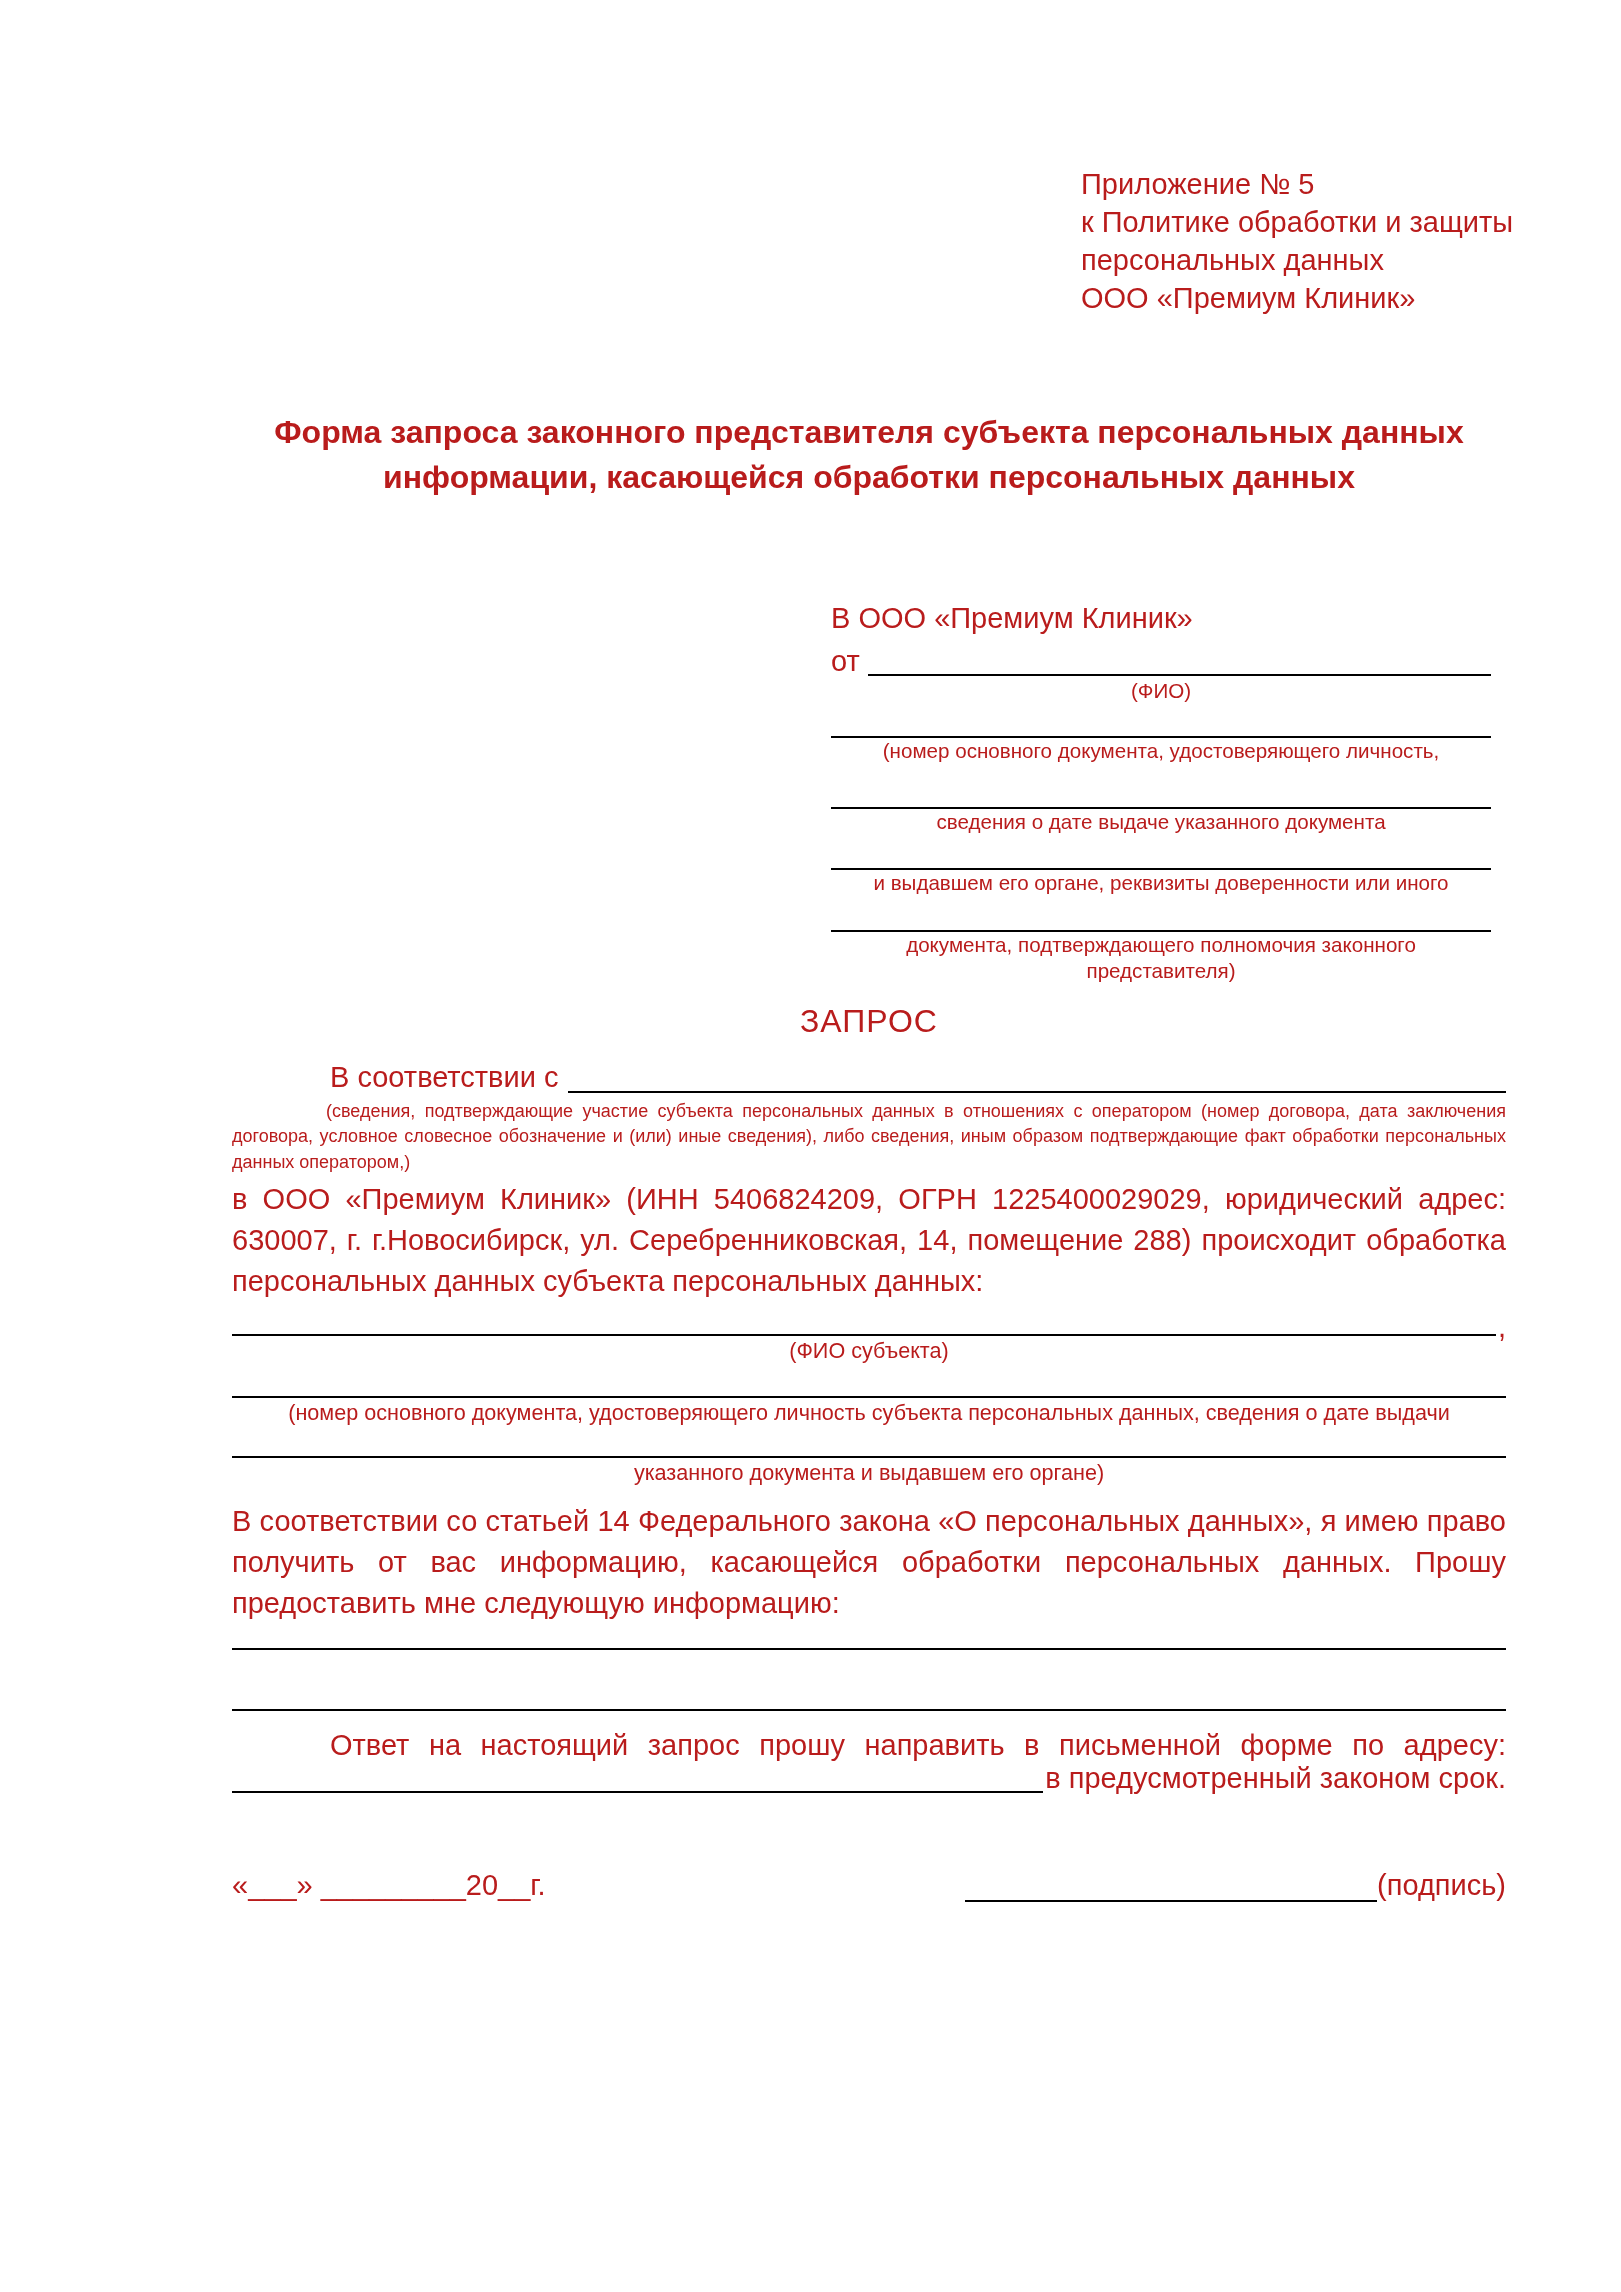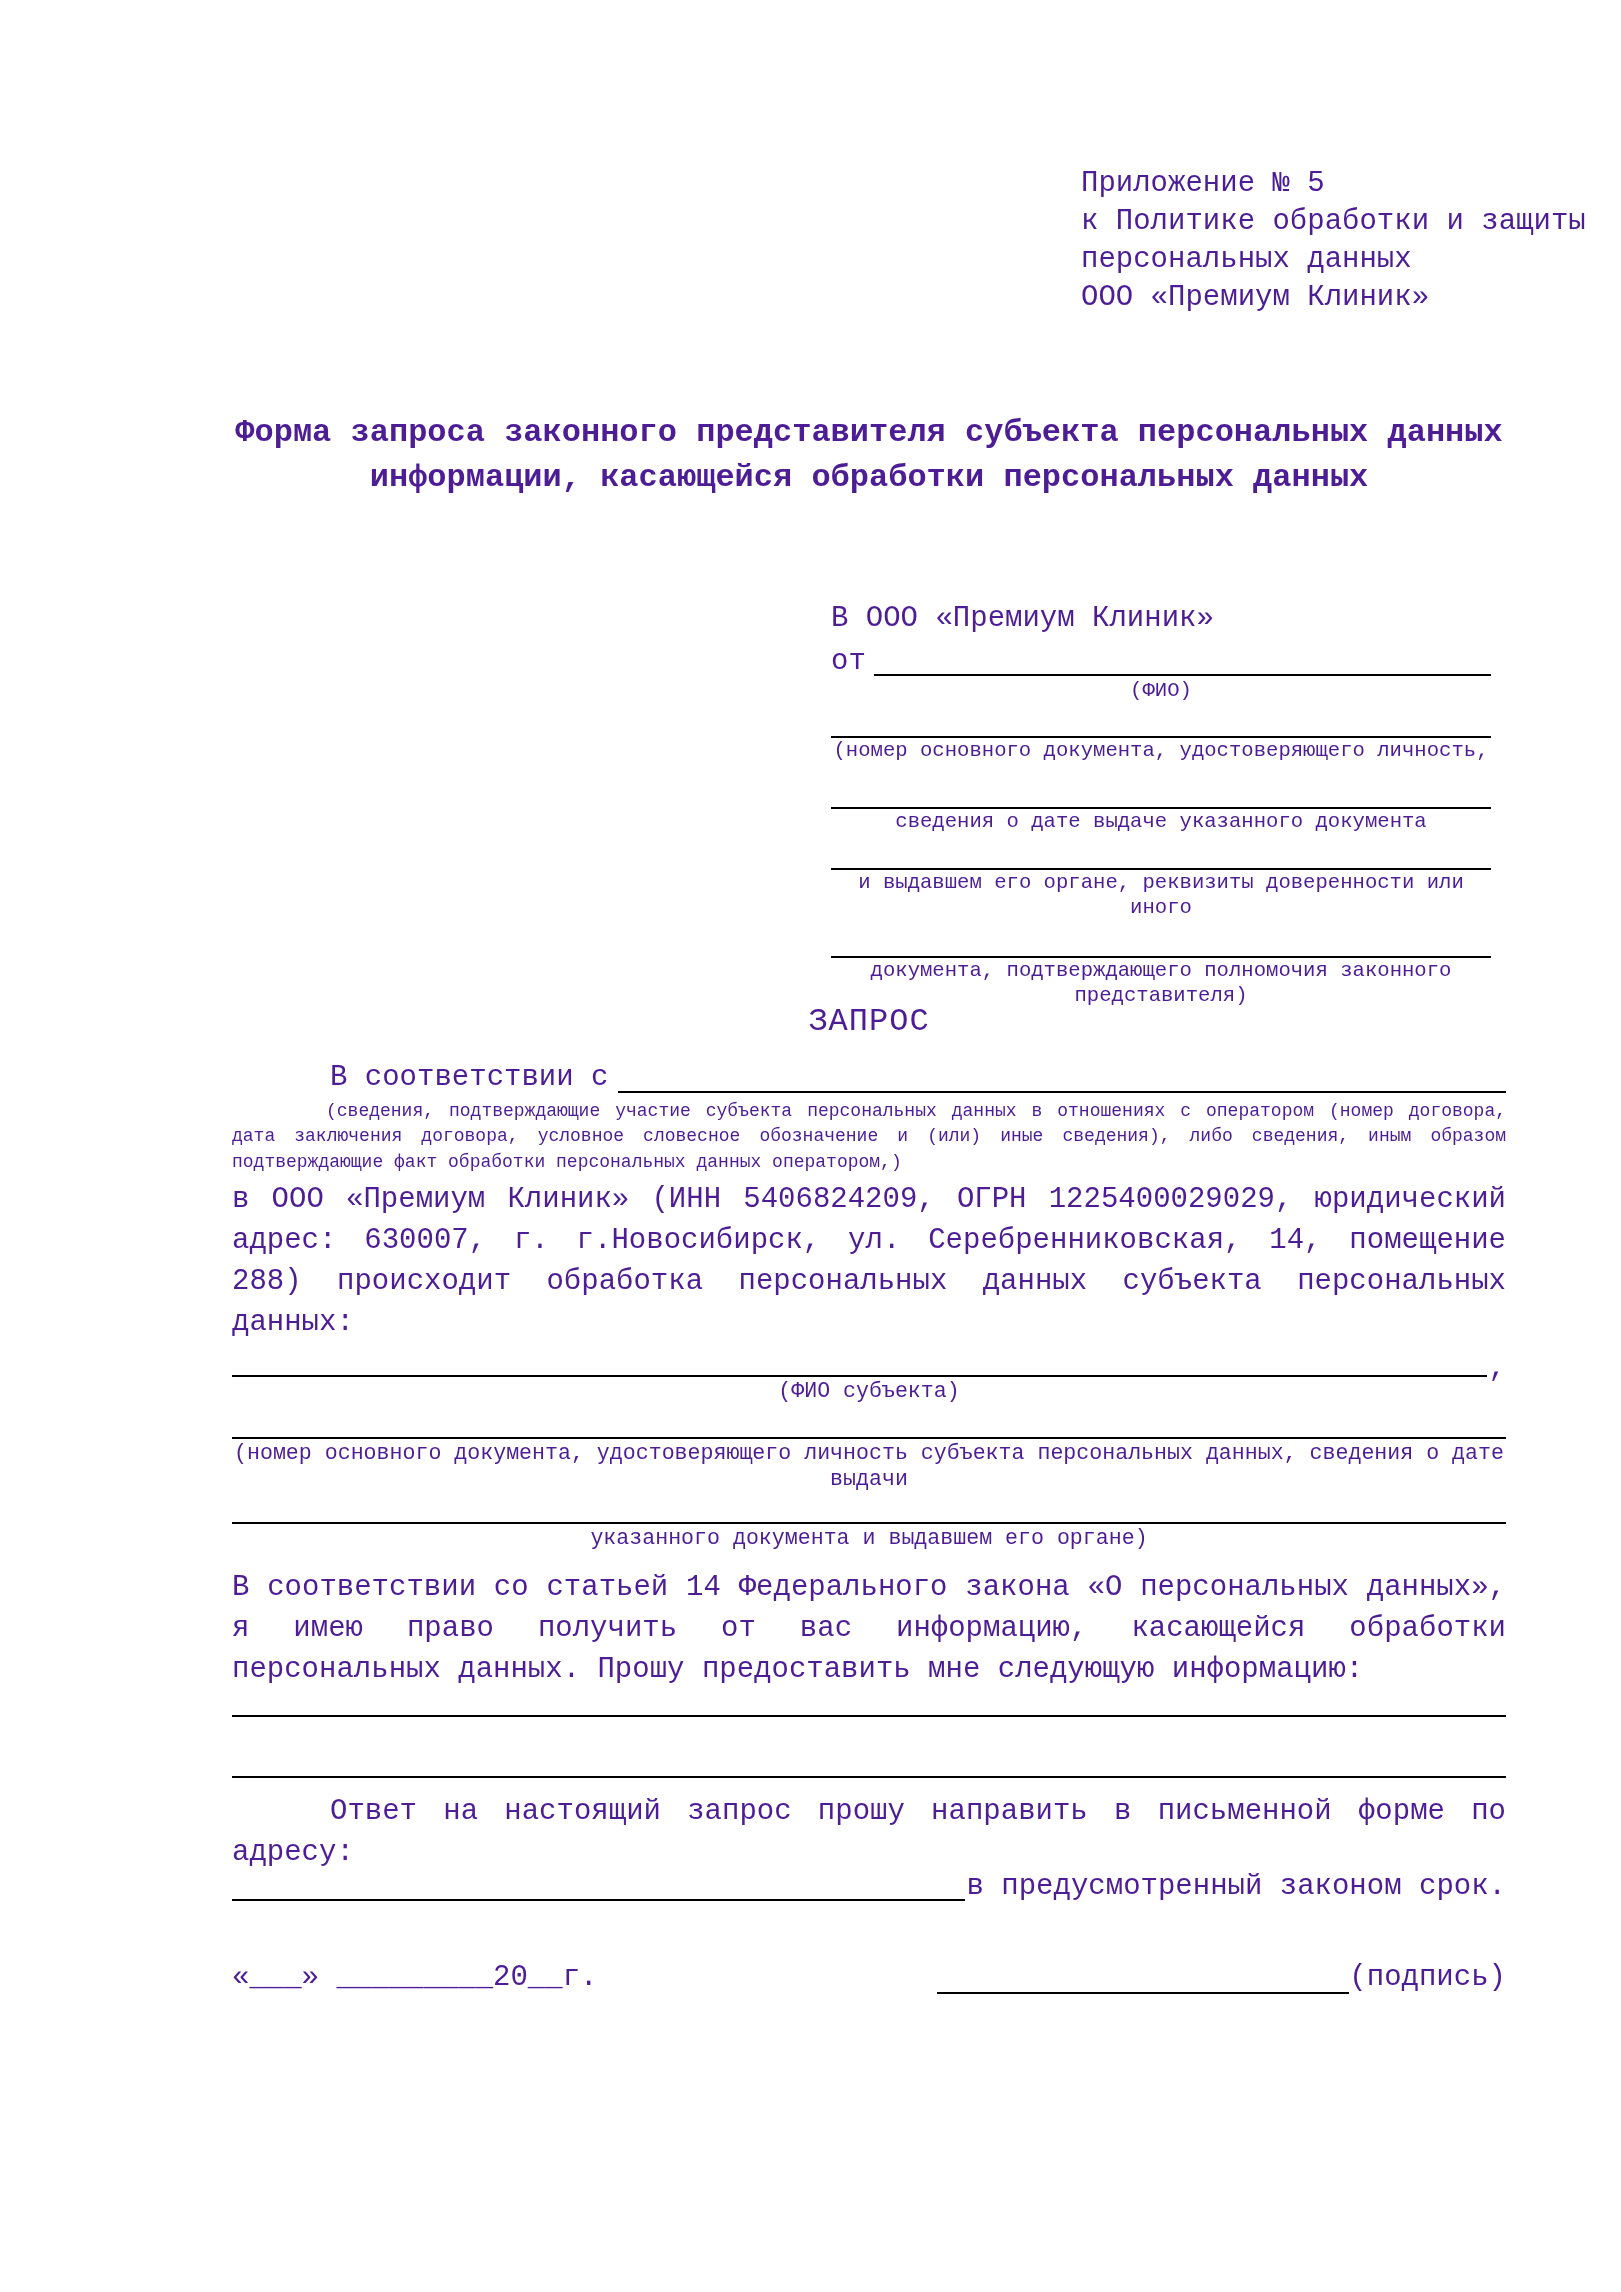--- a/index.html
+++ b/index.html
@@ -1,22 +1,22 @@
 <!DOCTYPE html>
 <html><head>
 <meta charset="utf-8">
 <style>
   html,body { margin:0; padding:0; background:#8a8a8a; }
   .page {
     position:relative;
     width:1621px; height:2293px;
     margin:0 auto;
     background:#ffffff;
-    color:#4c1d95;
-    font-family:Liberation Mono, monospace;
+    color:#b91c1c;
+    font-family:Liberation Sans, sans-serif;
     font-size:29px;
     overflow:hidden;
   }
   
   .appendix { position:absolute; left:1081px; top:165px; line-height:38px; }
   
   .title {
     position:absolute; left:232px; top:398px; width:1274px;
     text-align:center; font-weight:bold; font-size:32px; line-height:45px;margin-top:12px;
   }
@@ -47,21 +47,21 @@
   .fio-row .fill { height:17.6px; }
   .fio-row .comma { line-height:15.7px; padding-left:2px; }
   .mcap { text-align:center; font-size:21.6px; line-height:25.5px; margin-top:2px; }
   .mb1 { height:33px; } .mb2 { height:30px; }
   .par.rights { margin-top:15.7px; }
   .empty1 { height:24.5px; } .empty2 { height:59px; }
   .par.reply { margin-top:13.7px; text-align:justify; text-align-last:justify; text-indent:98px; }
   .reply-row2 { display:flex; align-items:flex-end; height:27.4px; }
   .reply-row2 .fill { height:25.5px; }
   .reply-row2 .tail { white-space:nowrap; line-height:29px; padding-left:2px; }
-  .footer-row { display:flex; justify-content:space-between; align-items:flex-end; margin-top:60px;text-align:center; }
+  .footer-row { display:flex; justify-content:space-between; align-items:flex-end; margin-top:76px;text-align:center; }
   .date { white-space:nowrap; line-height:33px; }
   .sig { display:flex; align-items:flex-end; }
   .sig .sig-line { width:412px; height:29px; border-bottom:2.9px solid #000; }
   .sig .sig-cap { white-space:nowrap; line-height:33px; }
 </style>
 </head>
 <body>
 
 <div class="page">
 

